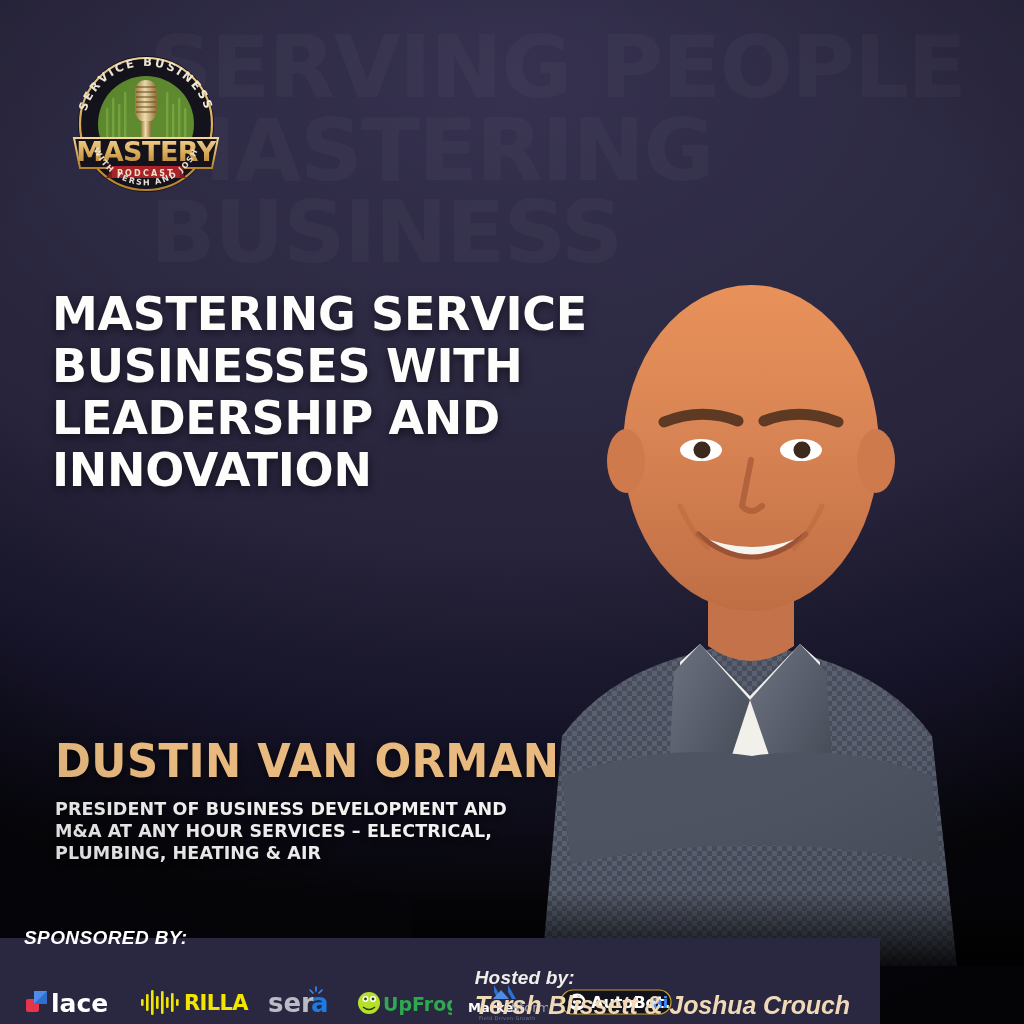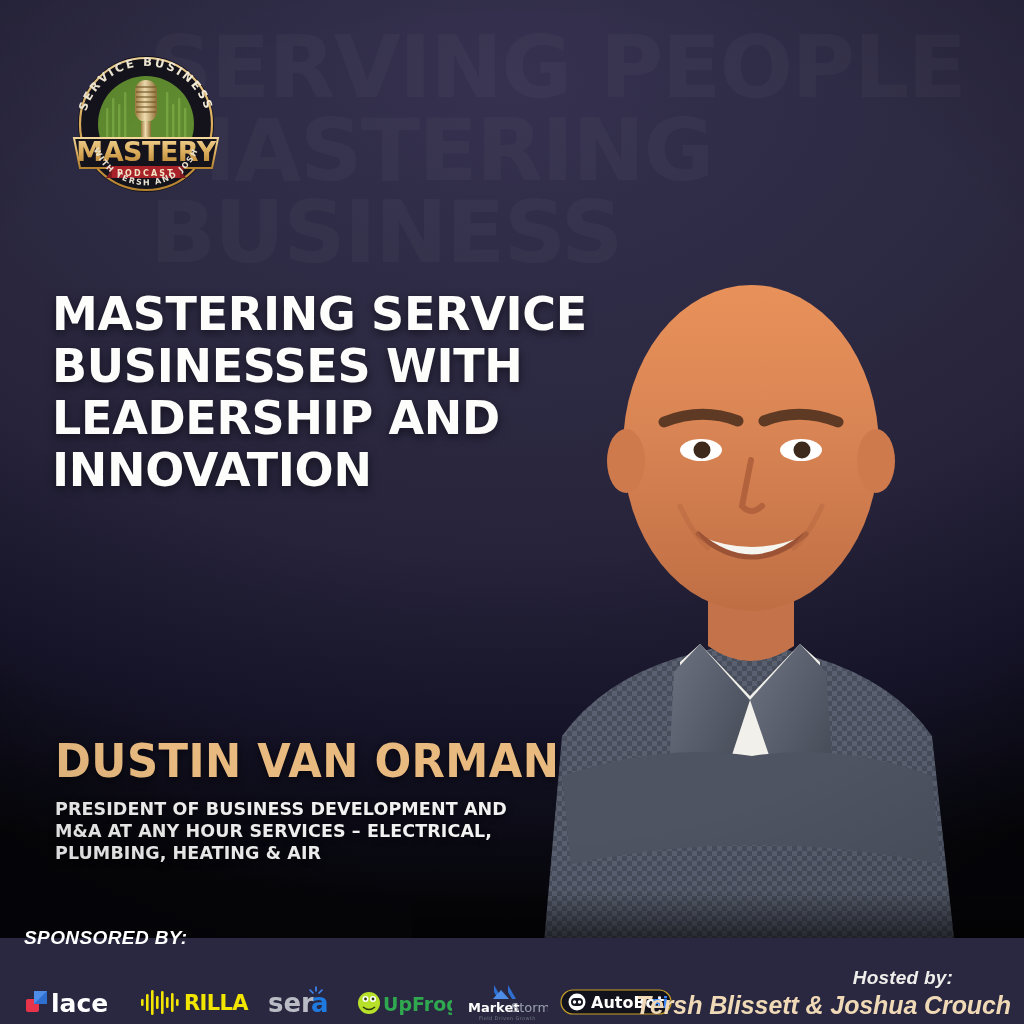--- a/index.html
+++ b/index.html
@@ -50,34 +50,34 @@
   }
   .guest-role{
     margin-top:14px; font-size:17.5px; line-height:1.27; font-weight:700;
     color:#f2f2f2; text-transform:uppercase; white-space:pre-line;
     letter-spacing:.1px; text-shadow:0 2px 7px rgba(0,0,0,.6);
     font-family:"DejaVu Sans", sans-serif;
   }
 
   
   .footer{
-    position:absolute; left:0; bottom:0; width:1024px; height:86px;
+    position:absolute; left:0; bottom:0; width:880px; height:86px;
     background:#2a2840; display:flex; align-items:flex-end;
   }
   .footer-left{ position:absolute; left:24px; bottom:0; width:680px; }
   .sponsored-label{
     font-size:19px; font-weight:700; font-style:italic; color:#ffffff;
     letter-spacing:.4px; margin-bottom:6px;
   }
   .sponsor-row{ display:flex; align-items:center; gap:12px; height:44px;margin-top:31px; }
   .sponsor{ display:flex; align-items:center; height:42px; }
   .sponsor svg{ display:block; }
 
   .footer-right{
-    position:absolute; right:13px; bottom:4px; text-align:right;
+    position:absolute; right:30px; bottom:4px; text-align:left;
   }
   .hosted-label{
     font-size:19px; font-style:italic; font-weight:700; color:#f0eeea;
     letter-spacing:.2px; margin-bottom:2px; padding-right:58px;
   }
   .hosted-names{
     font-size:25px; font-style:italic; font-weight:700; color:#f0d9b6;
     letter-spacing:-.1px; white-space:nowrap;
   }
 

